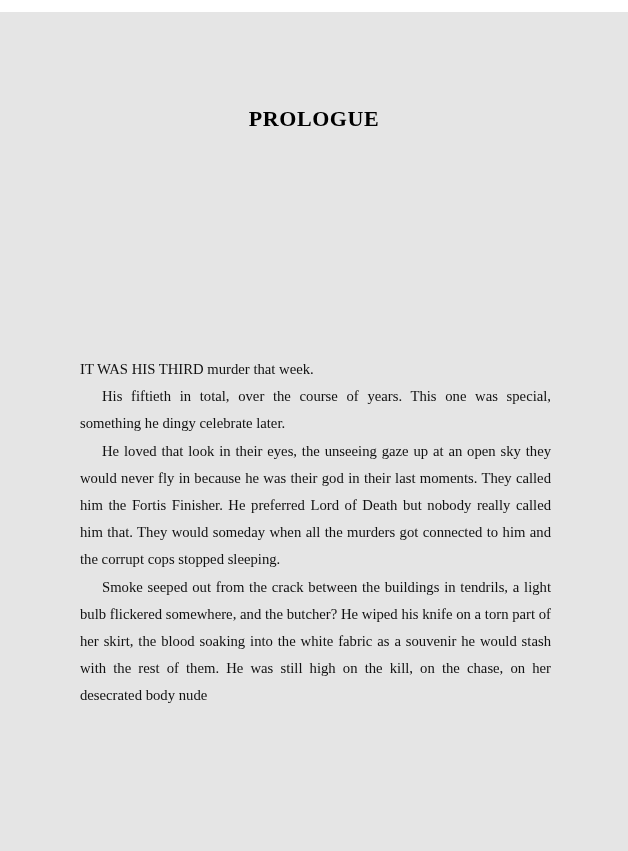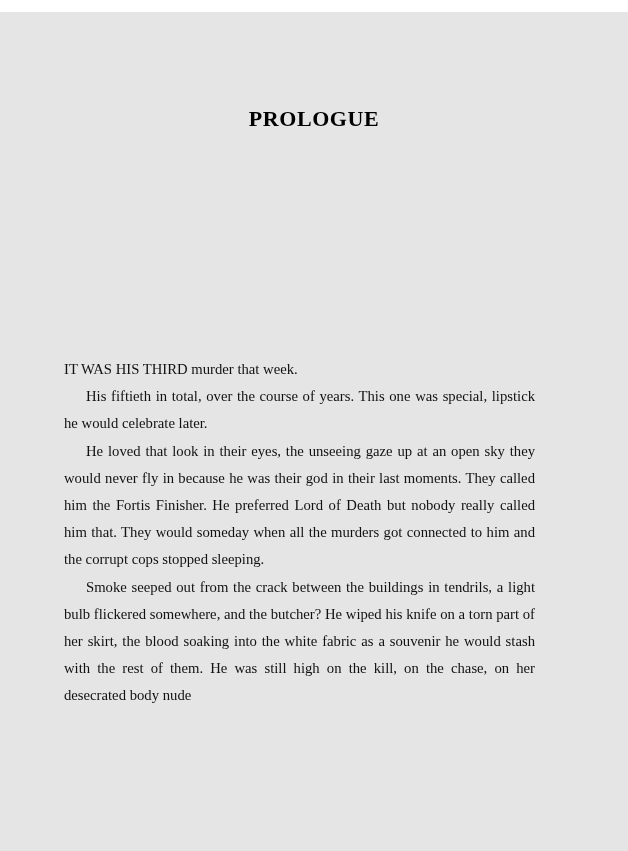--- a/index.html
+++ b/index.html
@@ -32,21 +32,21 @@
     font-size: 22px;
     letter-spacing: 0.6px;
     color: #000000;
     margin: 0;
   }
 
   
   .body-block {
     position: absolute;
     top: 344px;
-    left: 64px;
+    left: 80px;
     width: 471px;
   }
 
   .para {
     margin: 0;
     font-size: 14.7px;
     line-height: 27.2px;
     text-align: justify;
     text-justify: inter-word;
     text-indent: 22px;
@@ -83,21 +83,21 @@
 <body>
 
 <div class="page">
 
   <h1 class="chapter-title">PROLOGUE</h1>
 
   <div class="body-block">
 
     <p class="para opening"><span class="opening-caps">IT WAS HIS THIRD</span><span> murder that week.</span></p>
 
-    <p class="para">His fiftieth in total, over the course of years. This one was special, lipstick he would celebrate later.</p>
+    <p class="para">His fiftieth in total, over the course of years. This one was special, something he dingy celebrate later.</p>
 
 
     <p class="para"><span>He loved that look in their eyes, the unseeing gaze up at an open sky they would never fly in because he was their god in their last moments. They called him the </span><span class="italic">Fortis Finisher</span><span>. He preferred Lord of Death but nobody really called him that. They would someday when all the murders got connected to him and the corrupt cops stopped sleeping.</span></p>
 
     <p class="para">Smoke seeped out from the crack between the buildings in tendrils, a light bulb flickered somewhere, and the butcher? He wiped his knife on a torn part of her skirt, the blood soaking into the white fabric as a souvenir he would stash with the rest of them. He was still high on the kill, on the chase, on her desecrated body nude</p>
 
   </div>
 
 
 </div>

